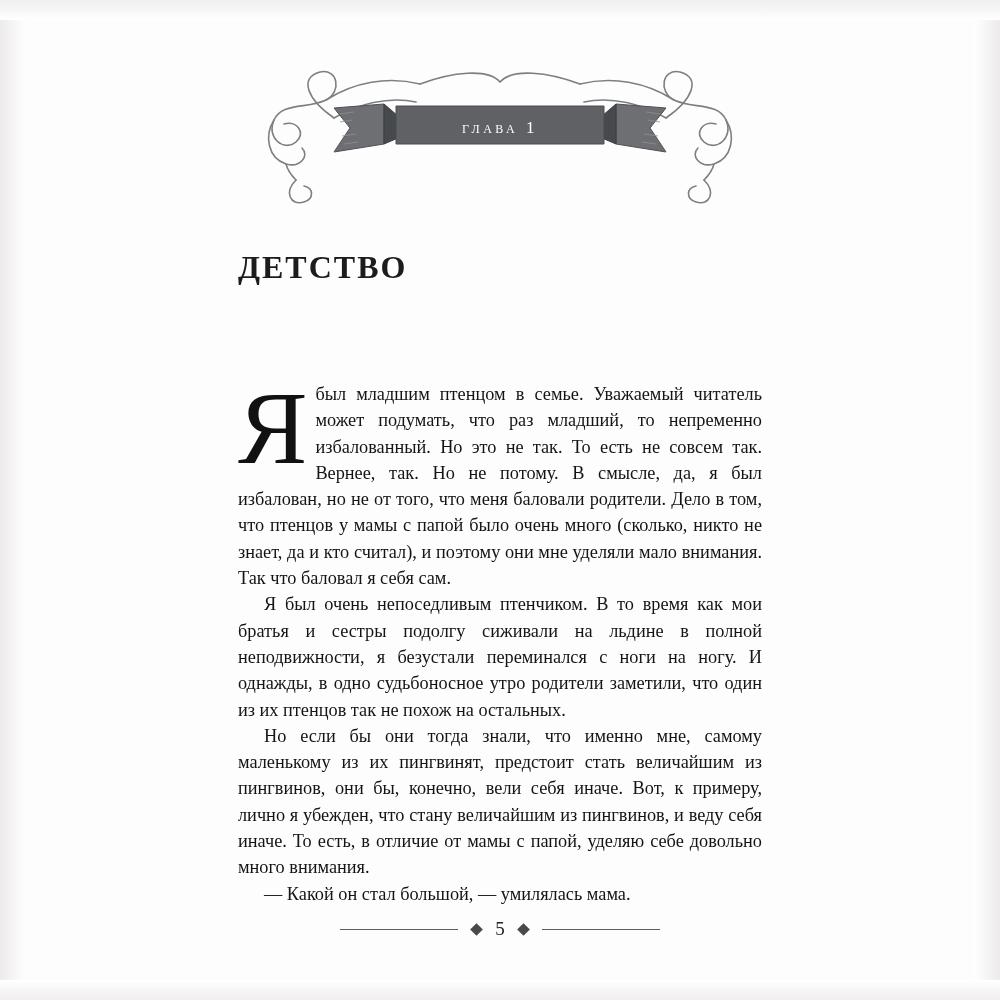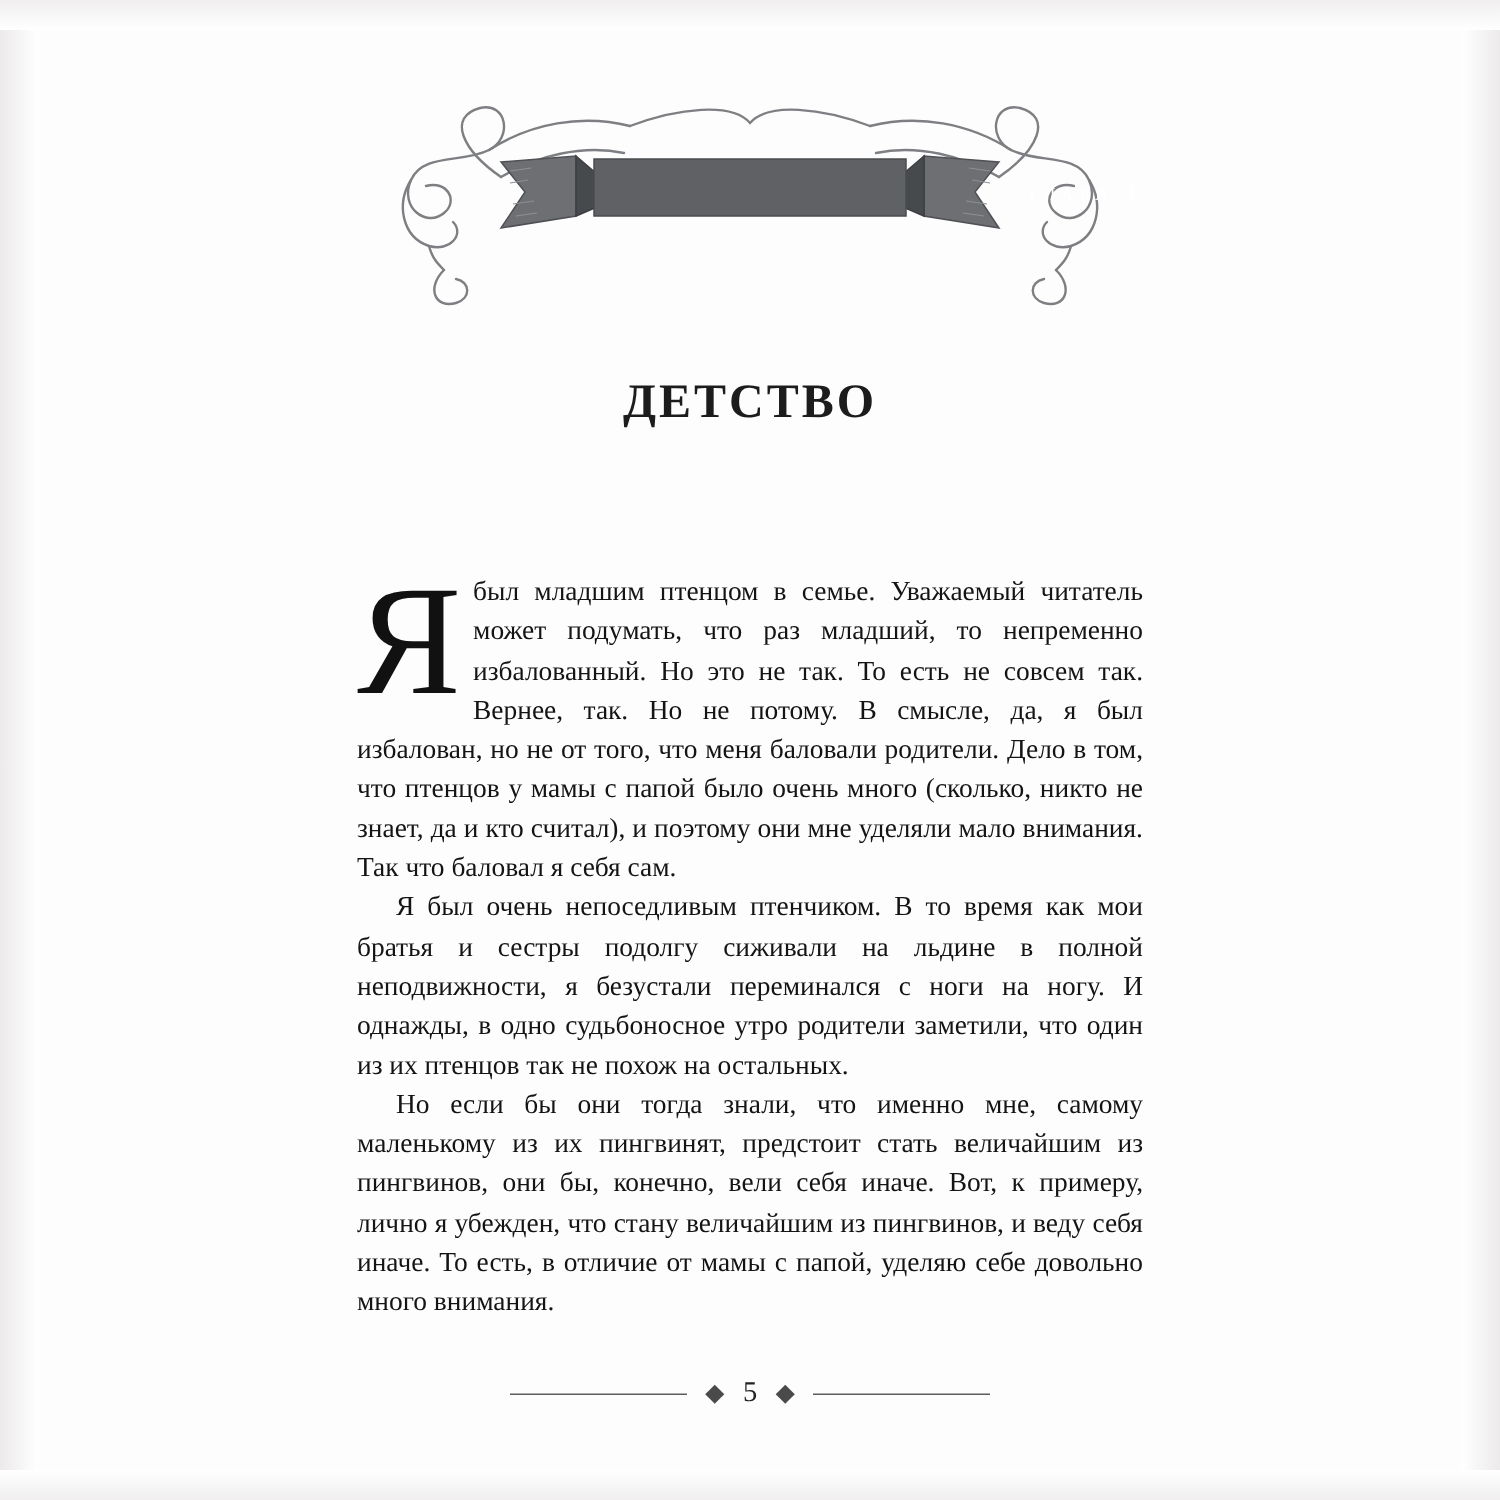--- a/index.html
+++ b/index.html
@@ -62,32 +62,31 @@
     margin: 0 auto;
   }
   .ornament-block svg {
     display: block;
   }
   .banner-label {
     position: absolute;
     left: 0;
     right: 0;
     top: 58px;
-    text-align: right;
+    text-align: center;
     font-family: "Liberation Serif", serif;
     font-size: 17px;
     letter-spacing: 3.5px;
     color: #ffffff;
     font-variant: small-caps;
     text-transform: lowercase;
     pointer-events: none;
   }
 
   .chapter-title {
-    text-align: center;
     font-family: "Liberation Serif", serif;
     font-size: 46px;
     letter-spacing: 2px;
     color: #1c1c1c;
     margin-top: 26px;
     font-variant: small-caps;
     text-transform: lowercase;
   }
 
   
@@ -212,20 +211,21 @@
 
     <h1 class="chapter-title">Детство</h1>
 
     <div class="body-text">
       <p class="first dropcap-para">
         <span class="dropcap">Я</span>
         <span>был младшим птенцом в семье. Уважаемый читатель может подумать, что раз младший, то непременно избалованный. Но это не так. То есть не совсем так. Вернее, так. Но не потому. В смысле, да, я был избалован, но не от того, что меня баловали родители. Дело в том, что птенцов у мамы с папой было очень много (сколько, никто не знает, да и кто считал), и поэтому они мне уделяли мало внимания. Так что баловал я себя сам.</span>
       </p>
       <p>Я был очень непоседливым птенчиком. В то время как мои братья и сестры подолгу сиживали на льдине в полной неподвижности, я безустали переминался с ноги на ногу. И однажды, в одно судьбоносное утро родители заметили, что один из их птенцов так не похож на остальных.</p>
       <p>Но если бы они тогда знали, что именно мне, самому маленькому из их пингвинят, предстоит стать величайшим из пингвинов, они бы, конечно, вели себя иначе. Вот, к примеру, лично я убежден, что стану величайшим из пингвинов, и веду себя иначе. То есть, в отличие от мамы с папой, уделяю себе довольно много внимания.</p>
+      <p class="dialogue">— Какой он стал большой, — умилялась мама.</p>
     </div>
 
   </div>
 
   <div class="folio">
     <div class="rule"></div>
     <div class="diamond"></div>
     <div class="folio-num">5</div>
     <div class="diamond"></div>
     <div class="rule"></div>

